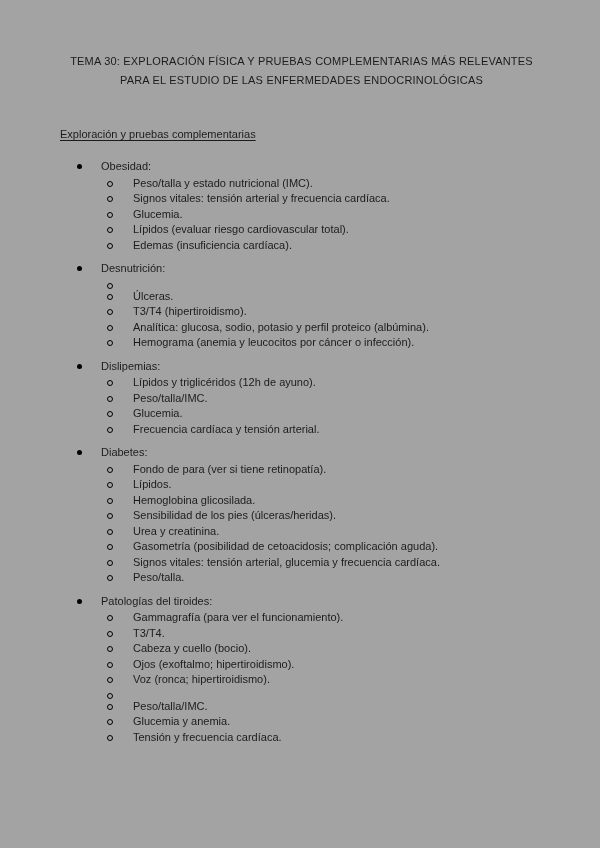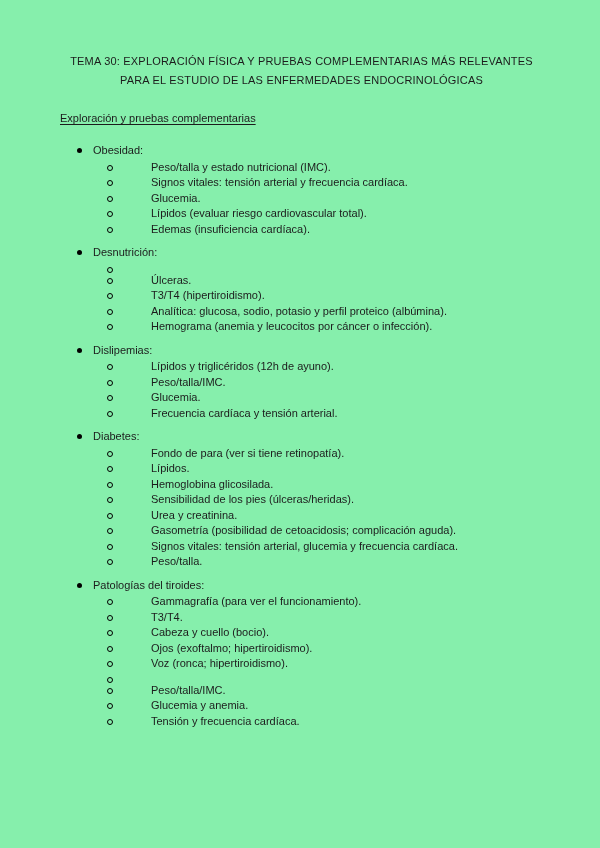--- a/index.html
+++ b/index.html
@@ -1,67 +1,67 @@
 <!DOCTYPE html>
 <html><head>
 <meta charset="utf-8">
 <style>
   html, body { margin: 0; padding: 0; background: #ffffff; }
   .page {
     position: relative;
     width: 600px;
     height: 848px;
     box-sizing: border-box;
-    background: #86efac;
+    background: #a3a3a3;
     font-family: "Liberation Sans", sans-serif;
     color: #1c1c1c;
     padding: 52px 57px 0 60px;
     overflow: hidden;
   }
   .doc-title {
     text-align: center;
     font-size: 11px;
     line-height: 19px;
     letter-spacing: 0.2px;
     color: #1c1c1c;
   }
   .section-heading {
-    margin-top: 22px;
+    margin-top: 38px;
     font-size: 11px;
     text-decoration: underline;
     text-underline-offset: 2px;
   }
   .outline {
     margin-top: 19px;
   }
   .section { margin-bottom: 8px; }
   .row {
     display: flex;
     align-items: flex-start;
     font-size: 11px;
     line-height: 15.5px;
   }
   .row.top { padding-left: 17px; margin-bottom: 1px; }
-  .row.sub { padding-left: 47px; gap: 26px; }
+  .row.sub { padding-left: 47px; }
   .b-dot {
     flex: 0 0 auto;
     width: 5px; height: 5px;
     border-radius: 50%;
     background: #000;
     margin: 5px 11px 0 0;
   }
   .b-circle {
     flex: 0 0 auto;
     width: 4px; height: 4px;
     border-radius: 50%;
     border: 1px solid #000;
     background: transparent;
     margin: 5px 12px 0 0;
   }
-  .txt { white-space: pre-wrap; }
+  .txt { white-space: pre-wrap; margin-left: 8px; }
 </style>
 </head>
 <body>
 
 <div class="page">
   <div class="doc-title">
     <div>TEMA 30: EXPLORACIÓN FÍSICA Y PRUEBAS COMPLEMENTARIAS MÁS RELEVANTES</div>
     <div>PARA EL ESTUDIO DE LAS ENFERMEDADES ENDOCRINOLÓGICAS</div>
   </div>
 

